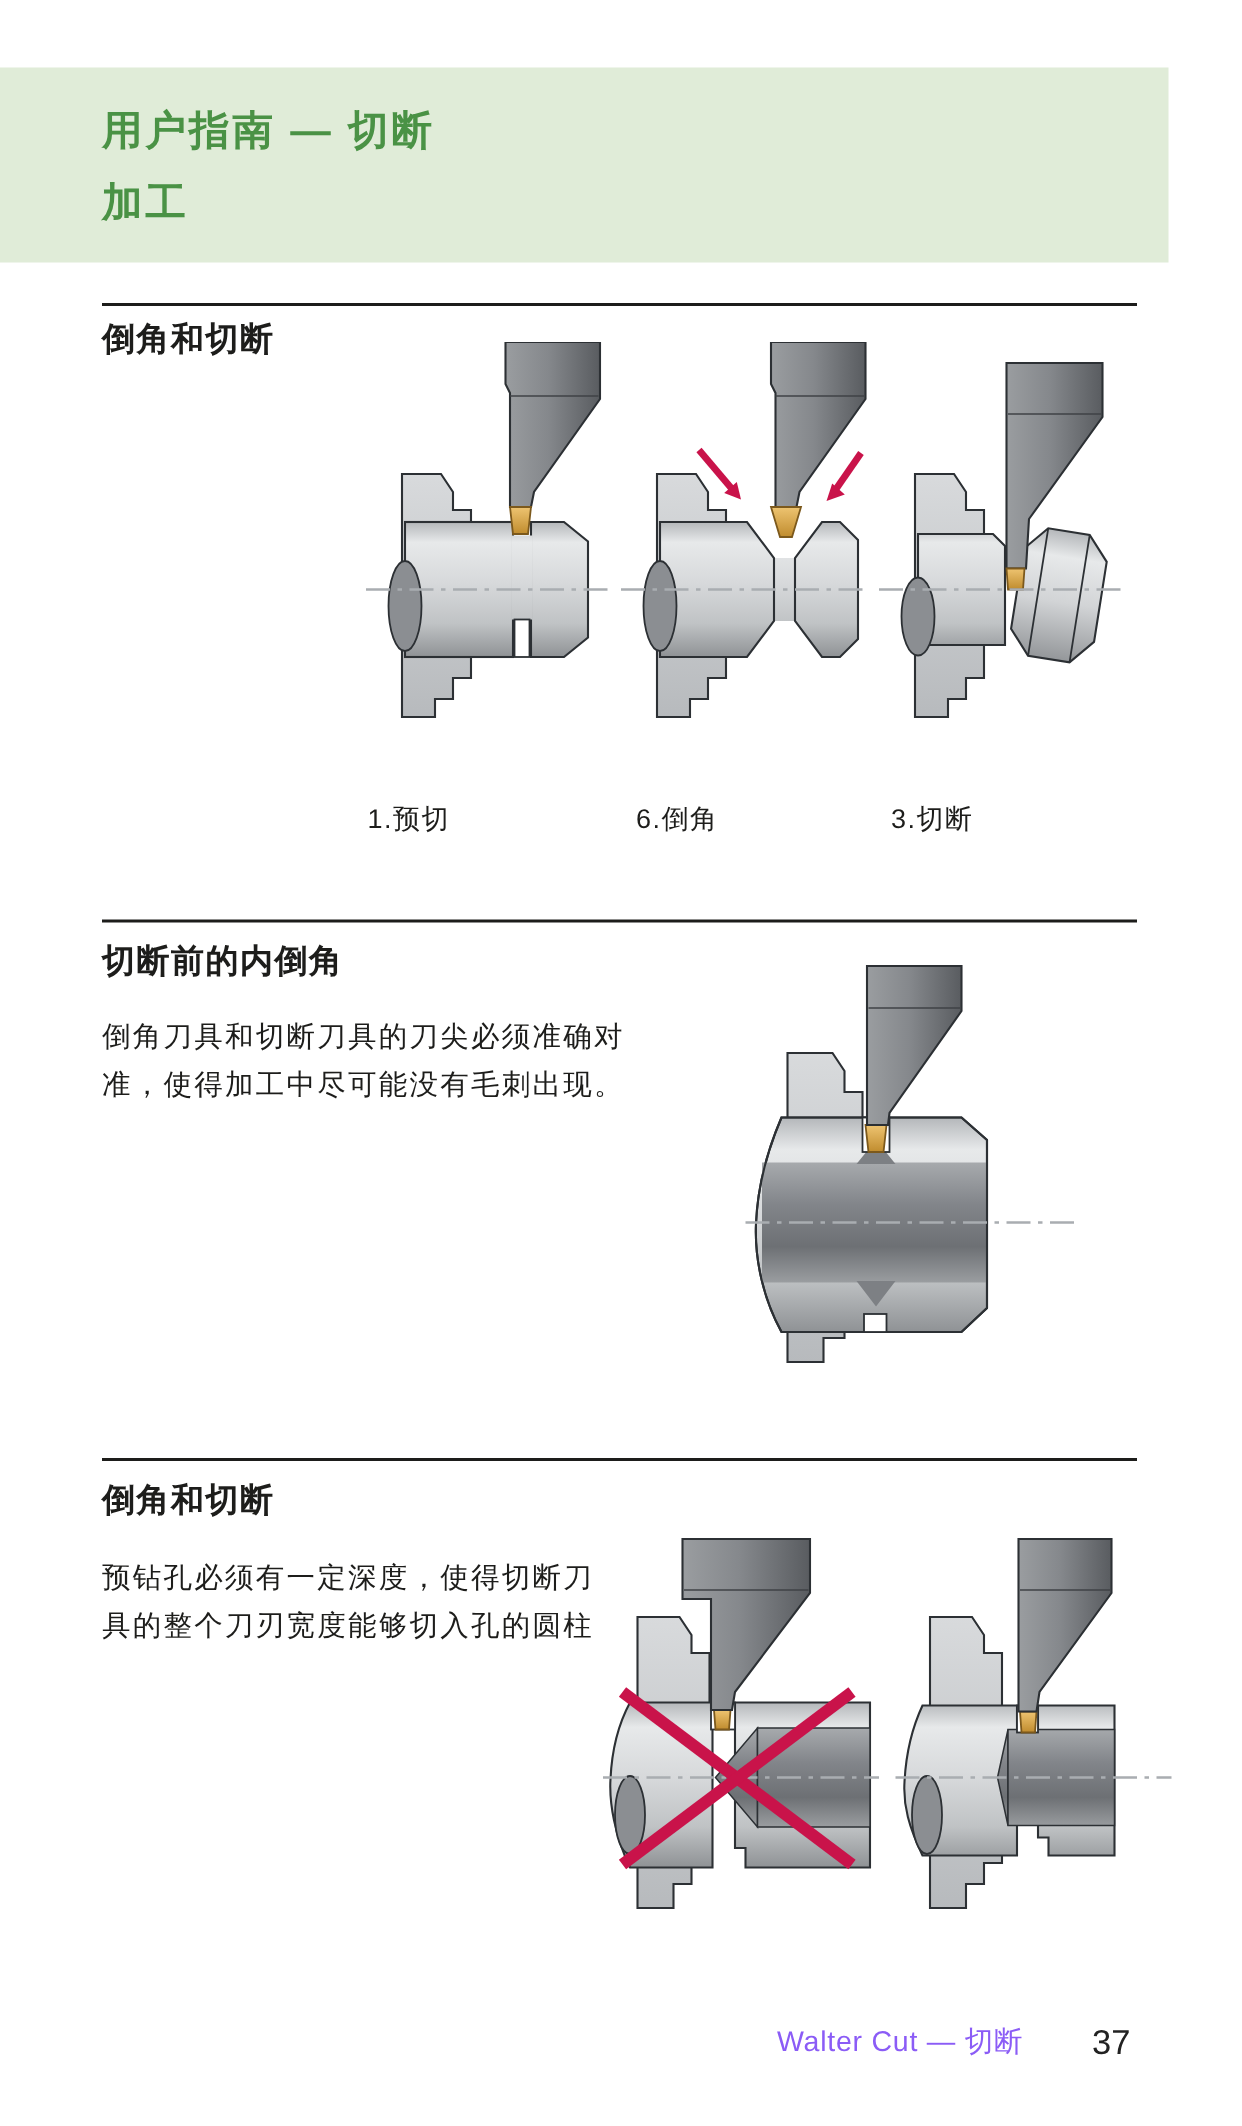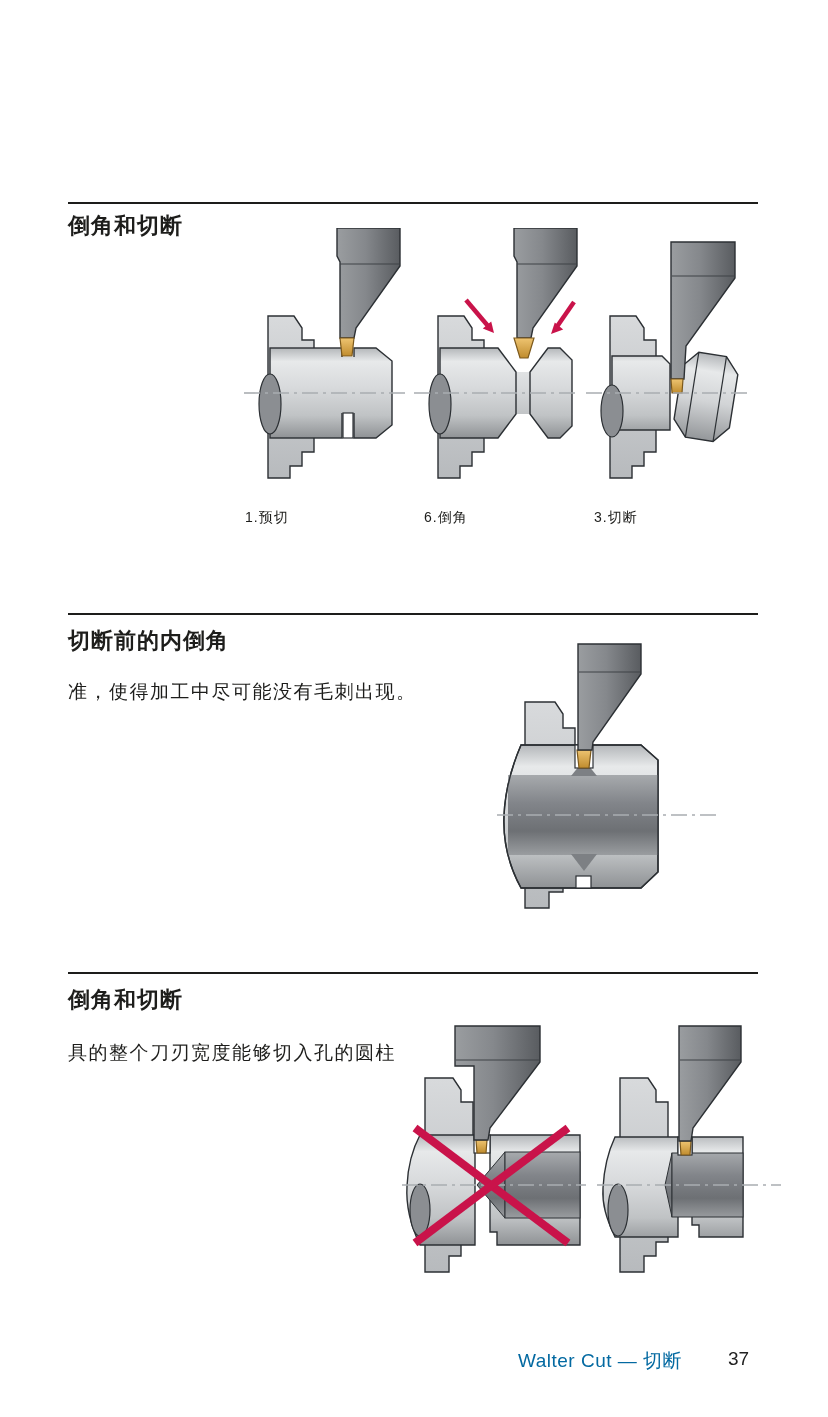--- a/index.html
+++ b/index.html
@@ -8,23 +8,23 @@
   .band{position:absolute;left:0;top:45px;width:779px;height:130px;background:var(--band_bg,#e0ecd8);}
   .band .title{position:absolute;left:68px;top:24px;font-size:27px;font-weight:bold;
                letter-spacing:2px;color:var(--accent_green,#4a9245);white-space:nowrap;}
   .band .subtitle{position:absolute;left:68px;top:72px;font-size:27px;font-weight:bold;
                letter-spacing:2px;color:var(--accent_green,#4a9245);white-space:nowrap;}
   .rule{position:absolute;left:68px;width:690px;height:2px;background:var(--rule,#1d1d1b);}
   .sec-heading{position:absolute;left:68px;font-size:22px;font-weight:bold;letter-spacing:1px;white-space:nowrap;text-align:center;}
   .body-text{position:absolute;left:68px;font-size:19px;line-height:32px;letter-spacing:1.5px;}
   .body-text div{white-space:nowrap;}
   .fig{position:absolute;}
-  .fig-label{position:absolute;top:509px;font-size:14px;letter-spacing:1px;white-space:nowrap;}
-  .footer-text{position:absolute;left:518px;top:1348px;font-size:19px;letter-spacing:0.5px;white-space:nowrap;color:#0369a1;}
-  .footer-num{position:absolute;left:728px;top:1348px;font-size:19px;color:#222;}
+  .fig-label{position:absolute;top:534px;font-size:18px;letter-spacing:1px;white-space:nowrap;}
+  .footer-text{position:absolute;left:518px;top:1348px;font-size:19px;letter-spacing:0.5px;white-space:nowrap;color:#8b5cf6;}
+  .footer-num{position:absolute;left:728px;top:1348px;font-size:23px;color:#222;}
   .cl{stroke:var(--centerline_gray,#a9adb1);stroke-width:1.6;stroke-dasharray:16 5 3 5;fill:none;}
   .steel{stroke:#2c3034;stroke-width:1.4;}
   .red{stroke:var(--cross_red,#c9134a);fill:none;}
   .redfill{fill:var(--cross_red,#c9134a);stroke:none;}
 </style>
 </head>
 <body>
 
 <div class="page">
 
@@ -78,20 +78,24 @@
         <stop offset="0" stop-color="#eec471"></stop>
           <stop offset="1" stop-color="#c08c2e"></stop>
       </linearGradient>
       <linearGradient id="gChuck" x1="0" y1="0" x2="0" y2="1">
         <stop offset="0" stop-color="#d8dadc"></stop>
           <stop offset="1" stop-color="#b7babd"></stop>
       </linearGradient>
     </defs>
   </svg>
 
+  <div class="band">
+    <div class="title">用户指南 — 切断</div>
+    <div class="subtitle">加工</div>
+  </div>
 
   <div class="rule" style="top:202px"></div>
   <div class="sec-heading" style="top:211px">倒角和切断</div>
 
   <svg class="fig" style="left:240px;top:228px" width="170" height="278" viewBox="0 0 170 278">
     <path class="steel" fill="url(#gChuck)" d="M28,88 L54,88 L62,100 L62,112 L74,112 L74,224 L62,224 L62,238 L50,238 L50,250 L28,250 Z"></path>
     <rect class="steel" fill="url(#gBodyA)" x="30" y="120" width="72" height="90"></rect>
     <path class="steel" fill="url(#gBodyA)" d="M114,120 L136,120 L152,133 L152,197 L136,210 L114,210 Z"></path>
     <rect fill="url(#gBodyA)" x="101" y="129" width="14" height="56"></rect>
     <rect fill="#ffffff" stroke="#2c3034" stroke-width="1.2" x="103" y="185" width="10" height="25"></rect>
@@ -133,20 +137,21 @@
     <line class="cl" x1="4" y1="165" x2="166" y2="165"></line>
   </svg>
 
   <div class="fig-label" style="left:245px">1.预切</div>
   <div class="fig-label" style="left:424px">6.倒角</div>
   <div class="fig-label" style="left:594px">3.切断</div>
 
   <div class="rule" style="top:613px"></div>
   <div class="sec-heading" style="top:626px">切断前的内倒角</div>
   <div class="body-text" style="top:676px">
+    <div>倒角刀具和切断刀具的刀尖必须准确对</div>
     <div>准，使得加工中尽可能没有毛刺出现。</div>
   </div>
 
   <svg class="fig" style="left:495px;top:640px" width="230" height="300" viewBox="0 0 230 300">
     <path class="steel" fill="url(#gChuck)" d="M30,62 L60,62 L68,74 L68,88 L80,88 L80,238 L68,238 L68,252 L54,252 L54,268 L30,268 Z"></path>
     <path class="steel" fill="url(#gBodyB)" d="M26,105 L146,105 L163,120 L163,232 L146,248 L26,248 C14,226 8,200 9,176 C10,150 17,126 26,105 Z"></path>
     <rect fill="url(#gBoreB)" x="13" y="135" width="150" height="80"></rect>
     <polygon fill="#7d8084" points="76,136 102,136 89,120"></polygon>
     <polygon fill="#7d8084" points="76,214 102,214 89,231"></polygon>
     <path fill="none" stroke="#2c3034" stroke-width="1.4" d="M26,105 L146,105 L163,120 L163,232 L146,248 L26,248 C14,226 8,200 9,176 C10,150 17,126 26,105 Z"></path>
@@ -154,20 +159,21 @@
     <rect fill="#ffffff" stroke="#2c3034" stroke-width="1.2" x="80" y="105" width="18" height="23"></rect>
     <polygon fill="url(#gGold)" stroke="#7c591c" stroke-width="1.2" points="82,110 96,110 94,128 84,128"></polygon>
     <path class="steel" fill="url(#gTool)" d="M83,4 L146,4 L146,34 L98,102 L97,110 L83,110 Z"></path>
     <line x1="84" y1="32" x2="145" y2="32" stroke="#3f4246" stroke-width="1"></line>
     <line class="cl" x1="2" y1="175" x2="226" y2="175"></line>
   </svg>
 
   <div class="rule" style="top:972px"></div>
   <div class="sec-heading" style="top:985px">倒角和切断</div>
   <div class="body-text" style="top:1037px">
+    <div>预钻孔必须有一定深度，使得切断刀</div>
     <div>具的整个刀刃宽度能够切入孔的圆柱</div>
   </div>
 
   <svg class="fig" style="left:400px;top:1010px" width="190" height="300" viewBox="0 0 190 300">
     <path class="steel" fill="url(#gChuck)" d="M25,68 L53,68 L61,80 L61,92 L73,92 L73,232 L61,232 L61,246 L49,246 L49,262 L25,262 Z"></path>
     <path class="steel" fill="url(#gBodyC)" d="M20,125 L75,125 L75,235 L20,235 C10,214 6,192 7,176 C8,154 13,138 20,125 Z"></path>
     <path class="steel" fill="url(#gBodyC)" d="M90,125 L180,125 L180,235 L97,235 L97,222 L90,222 Z"></path>
     <polygon fill="url(#gBoreC)" stroke="#2c3034" stroke-width="1" points="77,175 105,142 105,208"></polygon>
     <rect fill="url(#gBoreC)" stroke="#2c3034" stroke-width="1" x="105" y="142" width="75" height="66"></rect>
     <ellipse fill="#8b8e92" stroke="#2c3034" stroke-width="1.2" cx="20" cy="200" rx="10" ry="26"></ellipse>

